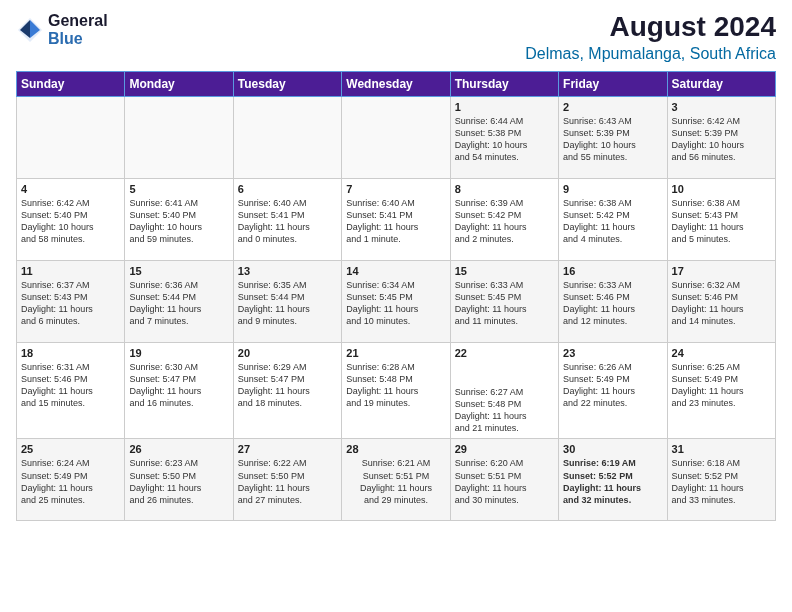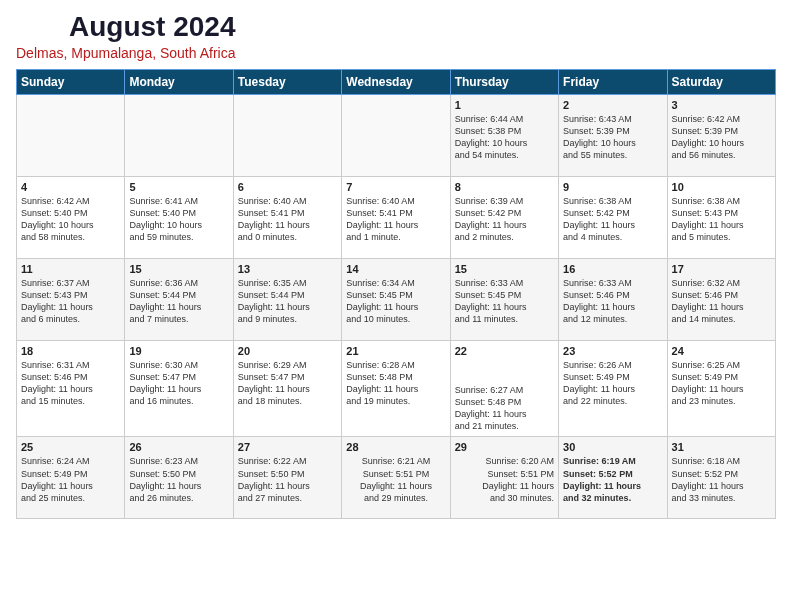--- a/index.html
+++ b/index.html
@@ -46,31 +46,31 @@
     .title-block {
       text-align: right;
     }
     .month-title {
       font-size: 28px;
       font-weight: bold;
       color: #1a1a2e;
       line-height: 1.1;
     }
     .location-title {
-      font-size: 14px;
-      color: #b91c1c;
+      font-size: 16px;
+      color: #0369a1;
       margin-top: 2px;
     }
     table {
       width: 100%;
       border-collapse: collapse;
       table-layout: fixed;
     }
     thead tr th {
-      background-color: #0c4a6e;
+      background-color: #4c1d95;
       color: #fff;
       font-size: 12px;
       font-weight: bold;
       padding: 5px 4px;
       text-align: left;
       border: 1px solid #5a9ae0;
       margin-left: 24px;
     }
     tbody tr td {
       vertical-align: top;
@@ -100,20 +100,31 @@
     }
     .empty-cell {
       background: #f9f9f9 !important;
     }
   </style>
 </head>
 <body>
 
 <div class="container">
   <div class="header">
+    <div class="logo">
+      <svg class="logo-icon" viewBox="0 0 28 28" xmlns="http://www.w3.org/2000/svg">
+        <polygon points="14,2 26,14 14,26 2,14" fill="#3a7bd5" opacity="0.15"></polygon>
+        <polygon points="14,4 24,14 14,22" fill="#3a7bd5"></polygon>
+        <polygon points="14,4 4,14 14,22" fill="#1a3a6b"></polygon>
+      </svg>
+      <div class="logo-text">
+        <span class="logo-general">General</span>
+        <span class="logo-blue">Blue</span>
+      </div>
+    </div>
     <div class="title-block">
       <div class="month-title">August 2024</div>
       <div class="location-title">Delmas, Mpumalanga, South Africa</div>
     </div>
   </div>
 
   <table>
     <thead>
       <tr>
         <th>Sunday</th>
@@ -330,21 +341,21 @@
           </td>
           <td>
             <div class="day-num">28</div>
             <div class="cell-text" style="white-space: pre-line; text-align: center;">Sunrise: 6:21 AM
 Sunset: 5:51 PM
 Daylight: 11 hours
 and 29 minutes.</div>
           </td>
           <td>
             <div class="day-num">29</div>
-            <div class="cell-text" style="white-space: pre-line; text-align: right;">Sunrise: 6:20 AM
+            <div class="cell-text" style="white-space: pre-line;">Sunrise: 6:20 AM
 Sunset: 5:51 PM
 Daylight: 11 hours
 and 30 minutes.</div>
           </td>
           <td>
             <div class="day-num">30</div>
             <div class="cell-text" style="white-space: pre-line; font-weight: bold;">Sunrise: 6:19 AM
 Sunset: 5:52 PM
 Daylight: 11 hours
 and 32 minutes.</div>

